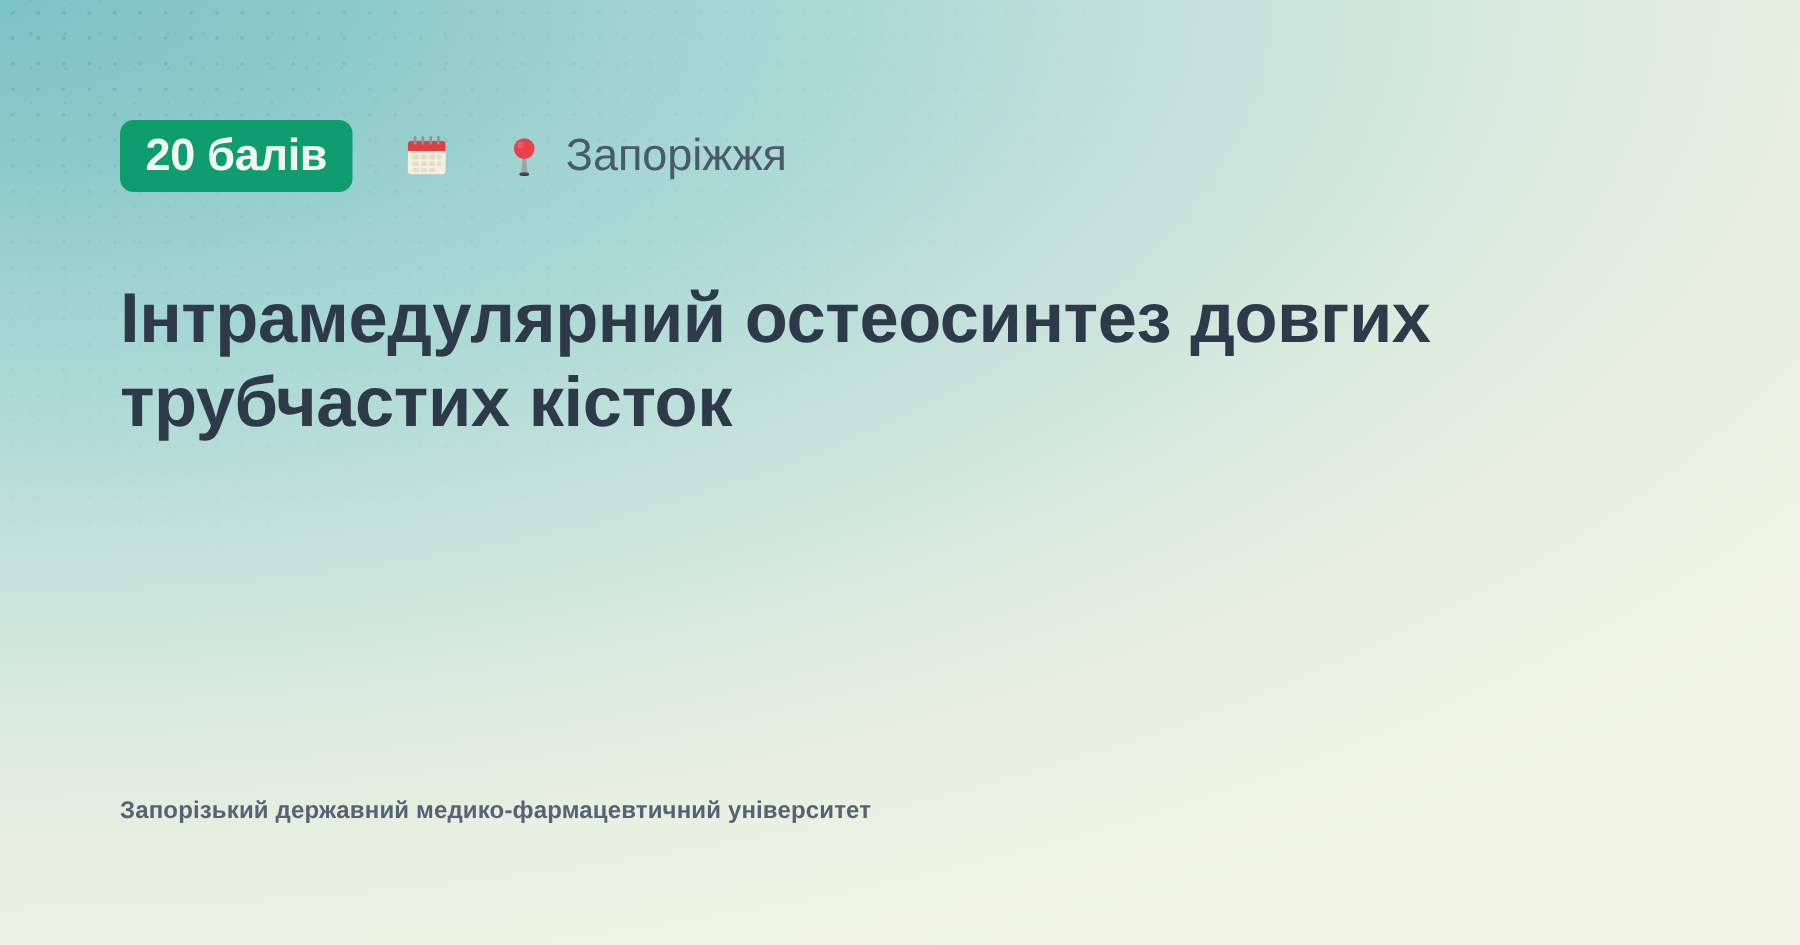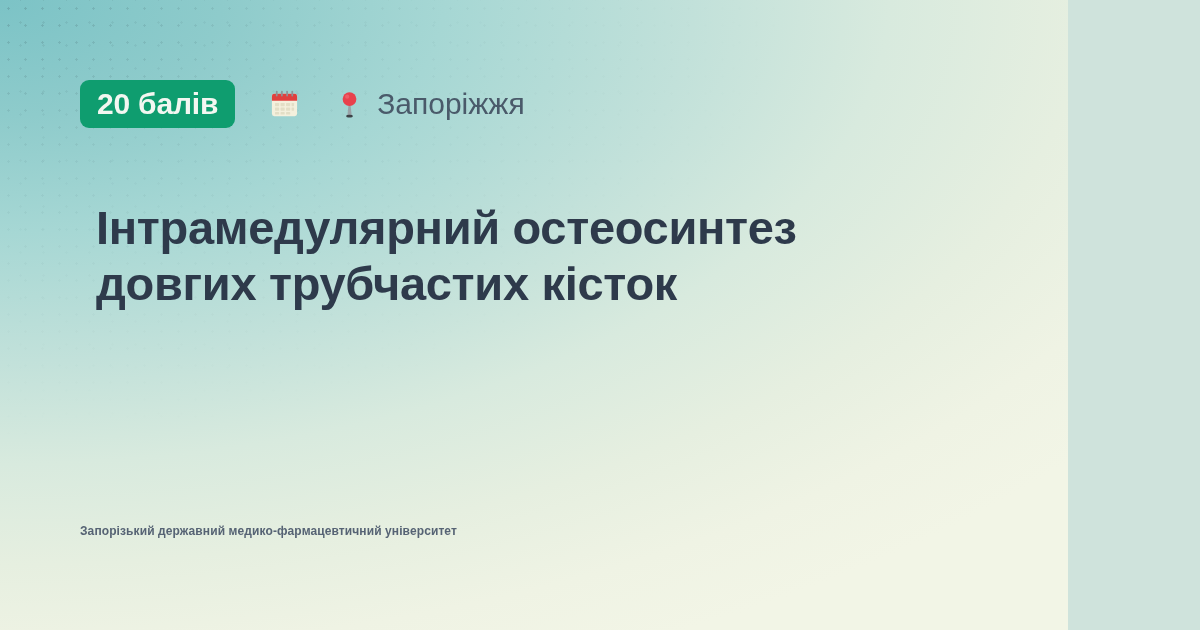--- a/index.html
+++ b/index.html
@@ -10,21 +10,21 @@
   body {
     width: 1200px;
     height: 630px;
     overflow: hidden;
     font-family: "Liberation Sans", "DejaVu Sans", sans-serif;
     background: #cfe3dc;
   }
 
   .card {
     position: relative;
-    width: 1068px;
+    width: 1200px;
     height: 630px;
     box-sizing: border-box;
     padding: 80px 104px 0 80px;
     overflow: hidden;
     background:
       radial-gradient(130% 115% at 0% 0%,
         #7cc3c6 0%,
         #8ecbcb 16%,
         #a6d7d4 32%,
         #c2e1da 50%,
@@ -90,38 +90,38 @@
   }
 
   .meta-icon {
     display: inline-block;
     flex: none;
     line-height: 0;
   }
 
   
   .title {
-    margin: 16px;
+    margin: 0;
     padding-top: 56px;
     max-width: 1060px;
     color: #2e3a4b;
     font-size: 47px;
     font-weight: bold;
     line-height: 56px;
     letter-spacing: -0.3px;
   }
 
   
   .footer {
     position: absolute;
     left: 80px;
-    bottom: 88px;
+    bottom: 78px;
     z-index: 2;
     color: #566374;
-    font-size: 12px;
+    font-size: 16px;
     font-weight: bold;
     line-height: 22px;
     letter-spacing: 0.1px;
   }
 </style>
 </head>
 <body>
 
 <div class="card">
 

